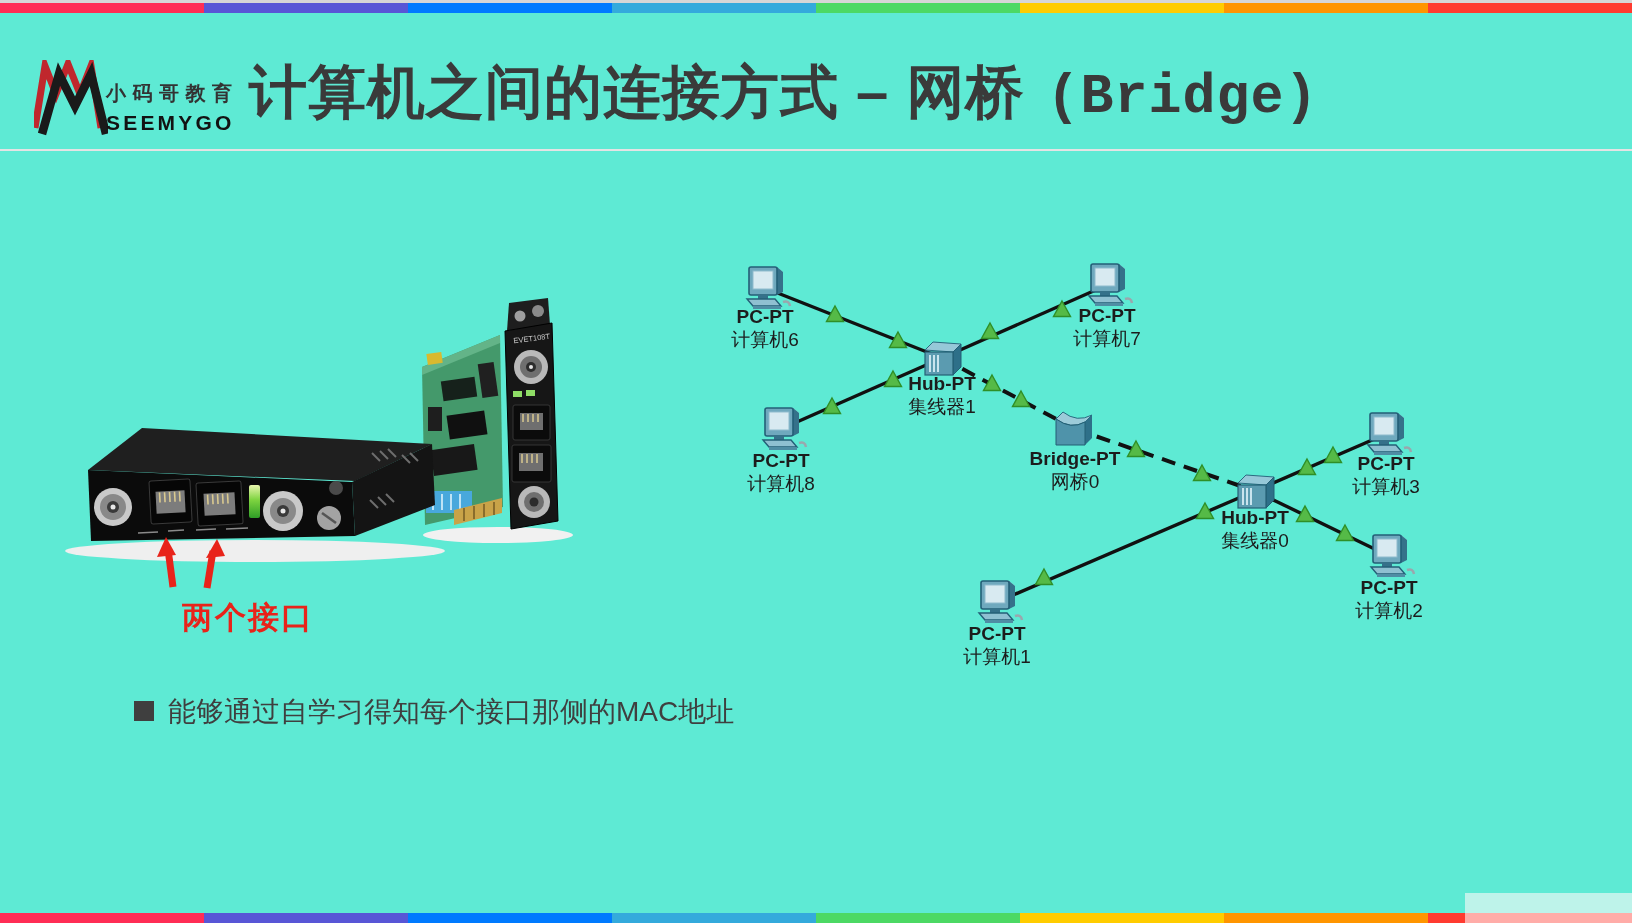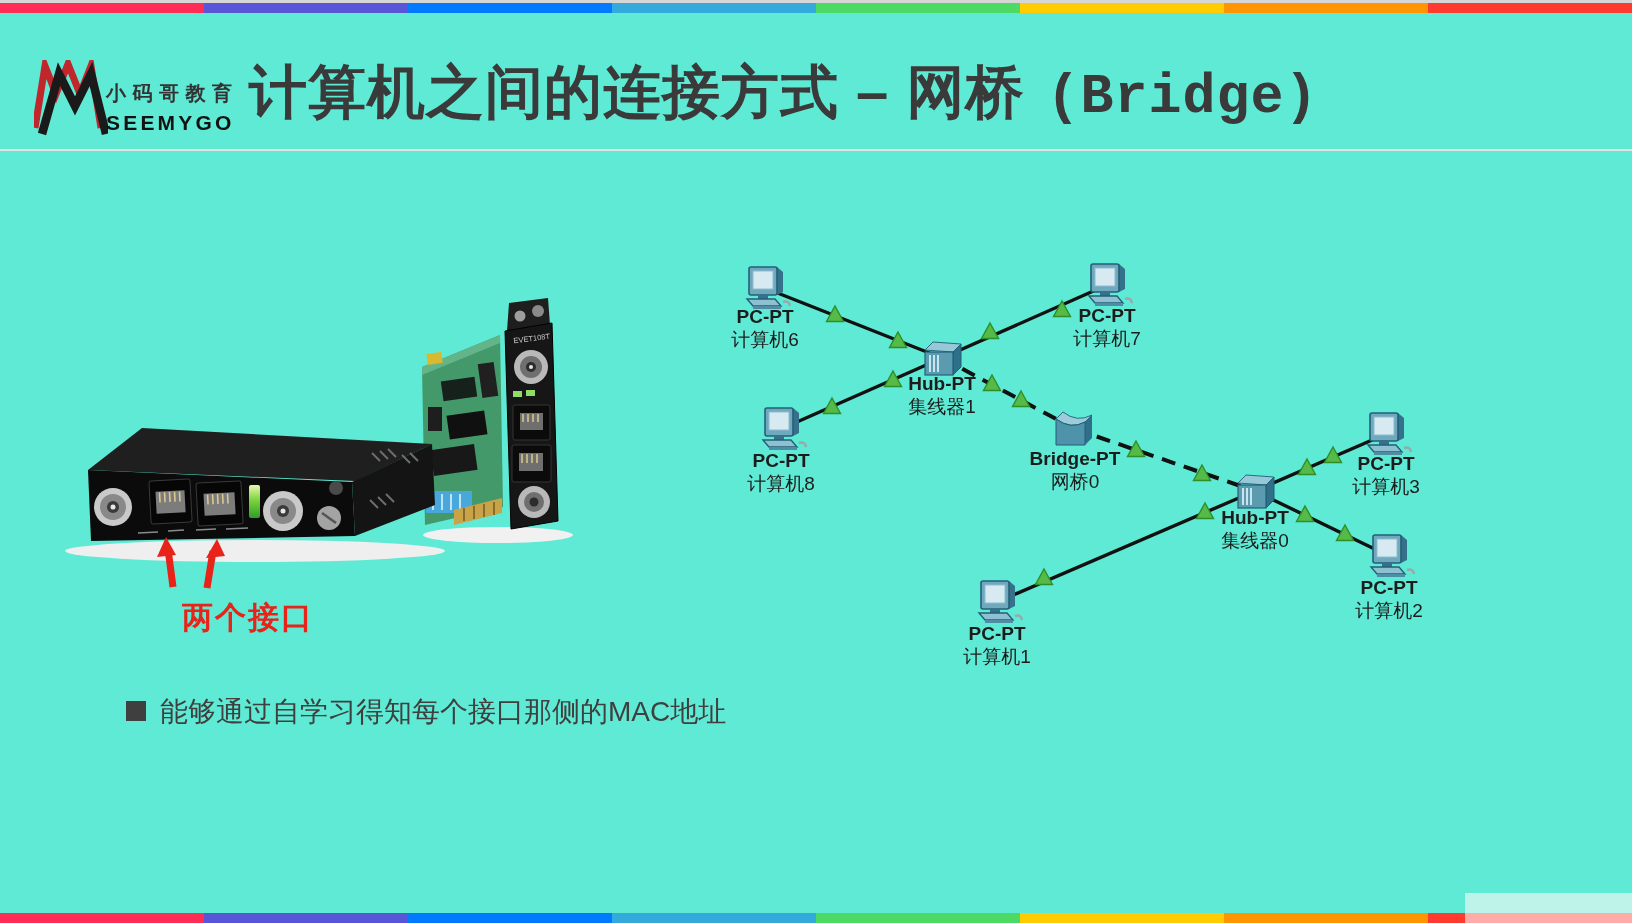--- a/index.html
+++ b/index.html
@@ -21,21 +21,21 @@
          color:#3A3A3A;white-space:nowrap;letter-spacing:1px;line-height:76px;}
   .title-en{font-family:"Liberation Mono","DejaVu Sans Mono",monospace;font-size:55px;font-weight:700;margin-left:22px;}
   
   .photo-svg{position:absolute;left:50px;top:295px;}
   .photo-caption{position:absolute;left:150px;top:597px;font-size:31px;font-weight:800;
                  color:#E8231A;letter-spacing:2px;white-space:nowrap;margin-left:32px;}
   
   .diagram-svg{position:absolute;left:0;top:0;}
   
   .bullet{position:absolute;display:flex;align-items:flex-start;color:#3F3F3F;font-size:28px;line-height:34px;white-space:nowrap;}
-  .bullet-1{left:82px;top:695px;padding-left:44px;}
+  .bullet-1{left:90px;top:695px;padding-left:44px;}
   .bullet-2{left:80px;top:746px;}
   .marker-filled{display:inline-block;width:20px;height:20px;background:#3F3F3F;margin:6px 14px 0 0;flex:0 0 auto;}
   .marker-hollow{display:inline-block;width:15px;height:15px;border:5px solid #3F3F3F;margin:4px 12px 0 0;flex:0 0 auto;}
   .watermark{position:absolute;right:0;top:893px;width:167px;height:30px;background:rgba(255,248,248,0.6);z-index:6;}
 </style>
 </head>
 <body>
 
 <div class="slide">
 

